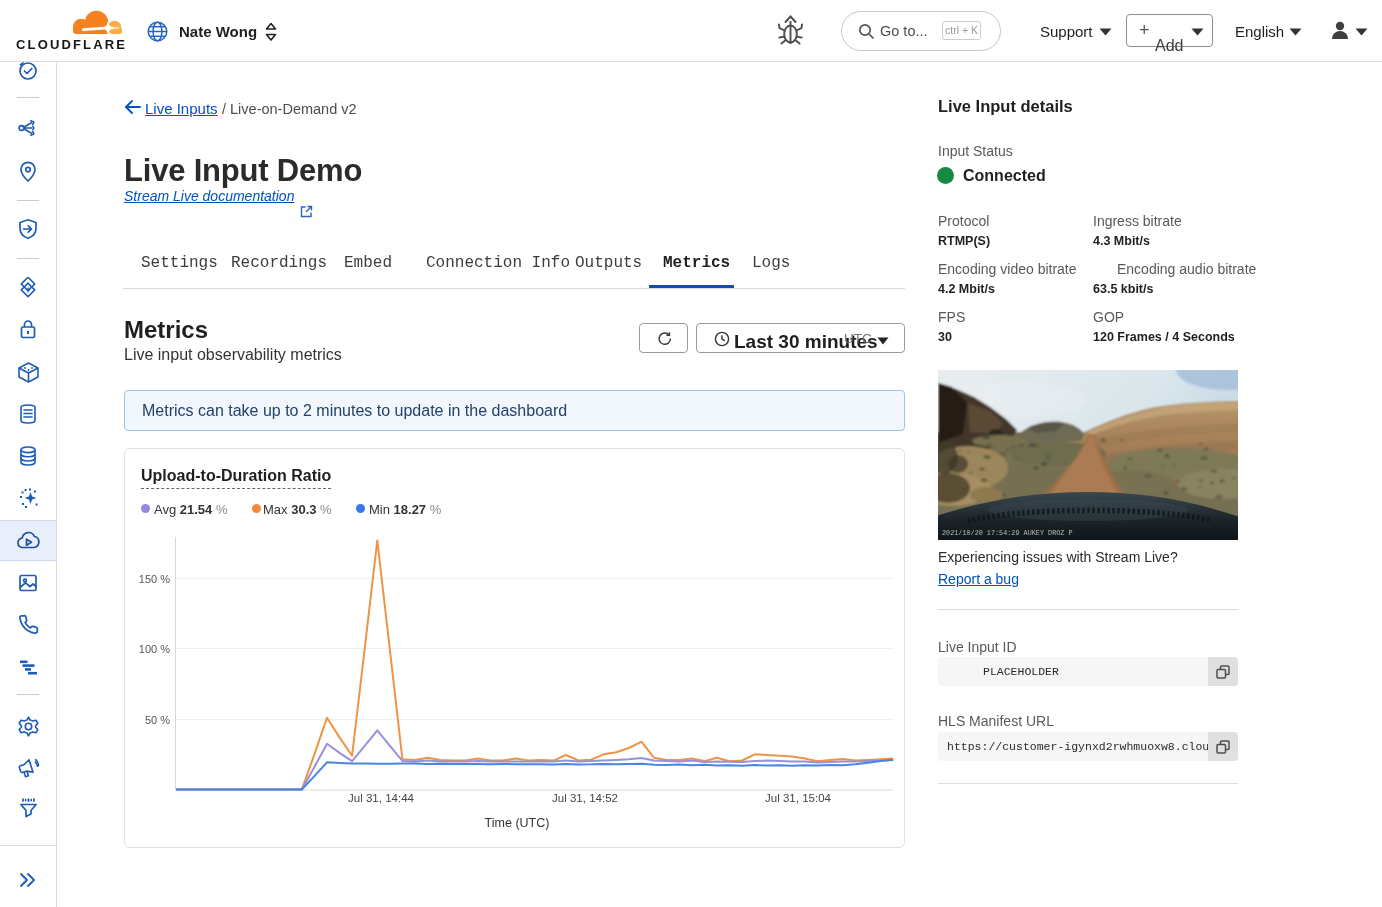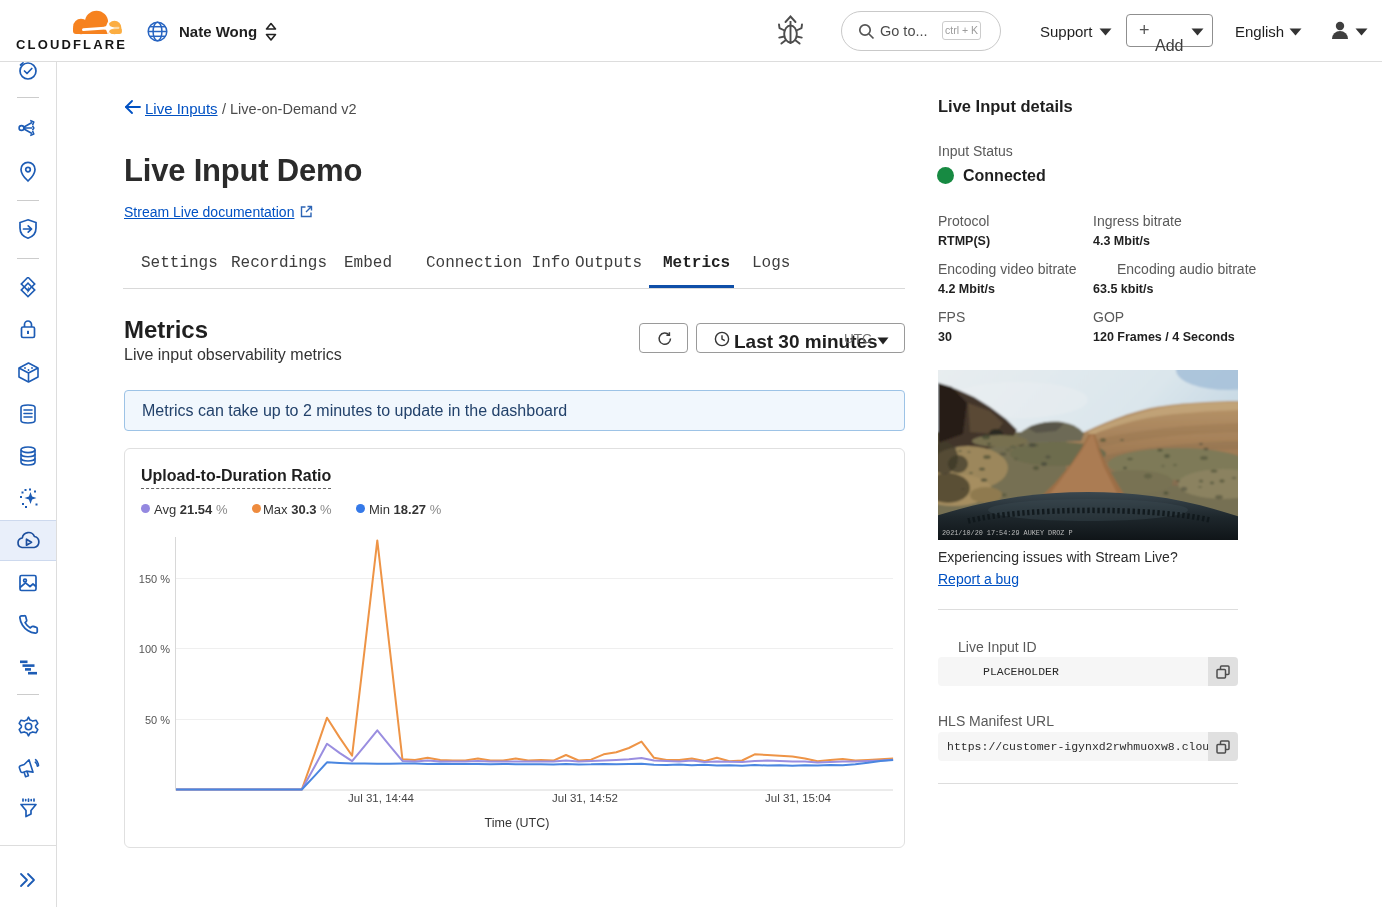--- a/index.html
+++ b/index.html
@@ -238,21 +238,21 @@
   <div id="main">
 
     <svg class="abs" style="left:124px; top:100px;" width="17" height="14" viewBox="0 0 17 14" fill="none" stroke="#0051c3" stroke-width="1.8" stroke-linecap="round" stroke-linejoin="round">
         <path d="M8 1 L2 7 L8 13"></path>
         <path d="M2 7 H16"></path>
       </svg>
     <a class="abs" style="left:145px; top:100px; font-size:15px;" href="#">Live Inputs</a>
     <div class="abs" style="left:222px; top:101px; font-size:14.5px; color:#4d4d4d;">/ Live-on-Demand v2</div>
 
     <div class="abs" style="left:124px; top:153px; font-size:31px; font-weight:bold; letter-spacing:-0.2px; color:#2b2b2b;">Live Input Demo</div>
-    <a class="abs" style="left:124px; top:204px; font-size:14px;" href="#">Stream Live documentation</a>
+    <a class="abs" style="left:124px; top:188px; font-size:14px;font-style:italic;" href="#">Stream Live documentation</a>
     <svg class="abs" style="left:300px; top:205px;" width="13" height="13" viewBox="0 0 13 13" fill="none" stroke="#2c64b5" stroke-width="1.4">
         <path d="M11 7.5 V11.5 H1.5 V2 H5.5"></path>
         <path d="M7.5 1.5 H11.5 V5.5 M11.5 1.5 L6 7" stroke-linejoin="round"></path>
       </svg>
 
     <div class="tab" style="left:141px;">Settings</div>
     <div class="tab" style="left:231px;">Recordings</div>
     <div class="tab" style="left:344px;">Embed</div>
     <div class="tab" style="left:426px;">Connection Info</div>
     <div class="tab" style="left:575px;">Outputs</div>
@@ -427,21 +427,21 @@
           <ellipse cx="20" cy="94" rx="10" ry="9" fill="#3c3828" opacity="0.7"></ellipse>
       </g>
       <path d="M-2 146 C55 128 100 122 150 122 C200 122 245 128 302 147 L302 172 L-2 172 Z" fill="url(#hood)"></path>
       <ellipse cx="150" cy="140" rx="100" ry="11" fill="#3d4a53" opacity="0.4"></ellipse>
       <path d="M30 151 C85 137 215 137 272 150" fill="none" stroke="#10171b" stroke-width="5.5" stroke-dasharray="2.4 2.6" opacity="0.9"></path>
       <text x="4" y="165" font-family="Liberation Mono,monospace" font-size="6.8" fill="#c9c9c9" opacity="0.9">2021/10/20 17:54:29 AUKEY DROZ P</text>
     </svg>
     <div class="abs" style="left:938px; top:549px; font-size:14px; color:#2b2b2b;">Experiencing issues with Stream Live?</div>
     <a class="abs" style="left:938px; top:571px; font-size:14px;" href="#">Report a bug</a>
     <div class="abs" style="left:938px; top:609px; width:300px; border-top:1px solid #ddd;"></div>
-    <div class="fieldlbl" style="left:938px; top:639px;margin-left:20px;">Live Input ID</div>
+    <div class="fieldlbl" style="left:938px; top:639px;">Live Input ID</div>
     <div class="abs" style="left:938px; top:657px; width:300px; height:29px; background:#f6f6f6; border-radius:4px;"></div>
     <div class="abs mono" style="left:947px; top:665px; font-size:11.5px; color:#2b2b2b;padding-left:36px;">PLACEHOLDER</div>
     <div class="abs" style="left:1208px; top:657px; width:30px; height:29px; background:#e0e0e0; border-radius:0 4px 4px 0;">
       <svg style="position:absolute; left:8px; top:8px;" width="14" height="14" viewBox="0 0 14 14" fill="none" stroke="#4d4d4d" stroke-width="1.5">
           <rect x="4.5" y="1" width="8.5" height="8.5" rx="1"></rect>
           <rect x="1" y="4.5" width="8.5" height="8.5" rx="1" fill="#e0e0e0"></rect>
         </svg>
     </div>
     <div class="fieldlbl" style="left:938px; top:713px;">HLS Manifest URL</div>
     <div class="abs" style="left:938px; top:732px; width:300px; height:29px; background:#f6f6f6; border-radius:4px; overflow:hidden;">

